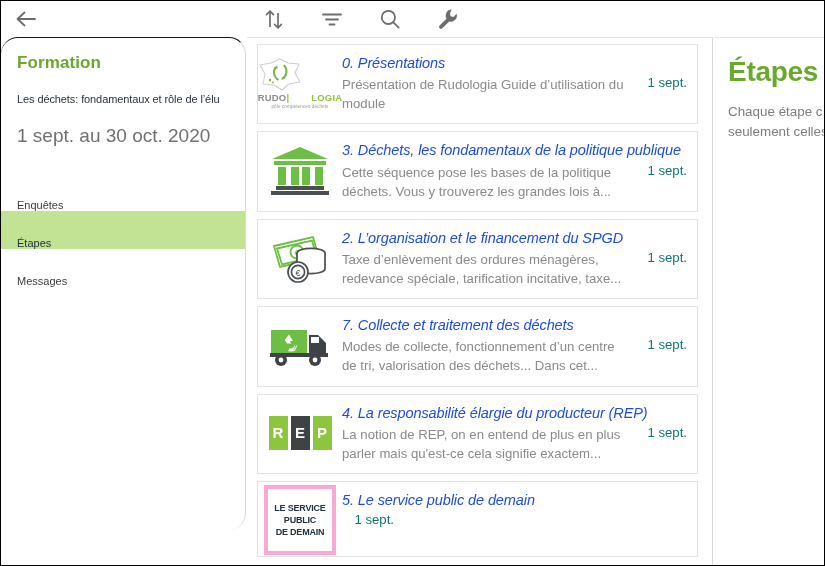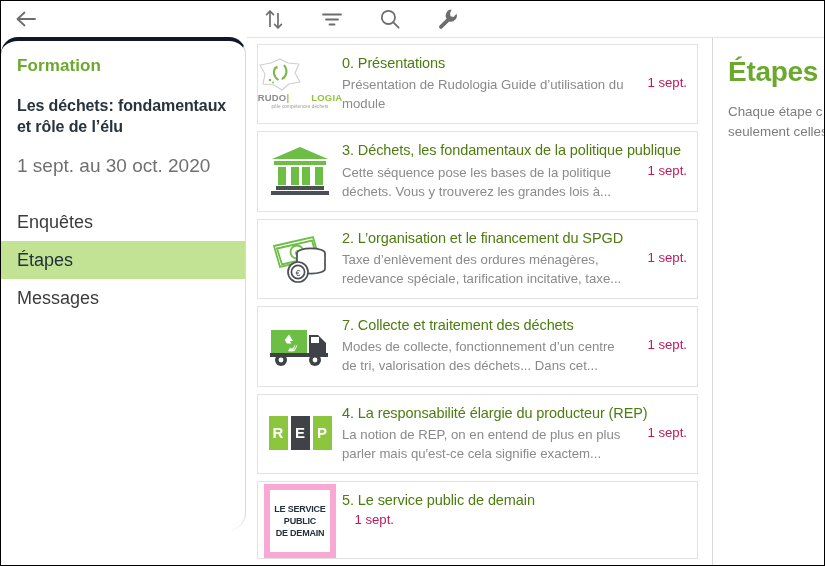--- a/index.html
+++ b/index.html
@@ -54,52 +54,52 @@
     cursor: pointer;
   }
 
   
   .sidebar {
     position: absolute;
     left: 0; top: 36px;
     width: 245px;
     height: 493px;
     background: #ffffff;
-    border-top: 4px solid #0f172a;
+    border-top: 1px solid #0f172a;
     border-right: 1px solid #d9d9d9;
     box-sizing: border-box;
     border-radius: 17px;
   }
   .sb-kicker {
     margin: 15px 0 0 16px;
     font-size: 17px;
     font-weight: bold;
     color: #6aa82e;
     letter-spacing: .1px;
   }
   .sb-title {
     margin: 19px 16px 12px 16px;
-    font-size: 16px;
-    font-weight: bold;
+    font-size: 11px;
+    font-weight: normal;
     color: #28333c;
     line-height: 1.32;
     letter-spacing: -.1px;
   }
   .sb-dates {
     margin: 18px 0 0 16px;
     font-size: 19px;
     color: #707070;
   }
   .sb-nav { margin-top: 26px; }
   .sb-item {
     height: 38px;
     display: flex;
-    align-items: center;
+    align-items: flex-end;
     padding-left: 16px;
-    font-size: 18px;
+    font-size: 11px;
     color: #3c3c3c;
     cursor: pointer;
   }
   .sb-item.active {
     background: #c3e394;
     color: #23313c;
   }
 
   
   .list-pane {
@@ -135,43 +135,44 @@
     padding-top: 2px;
     box-sizing: border-box;
   }
   .card-body {
     flex: 1 1 auto;
     padding: 9px 0 10px 0;
     min-width: 0;
   }
   .card-title {
     font-size: 14.5px;
-    color: #4d7c0f;
+    color: #1d4ed8;
     line-height: 1.25;
     margin-bottom: 3px;
     letter-spacing: -.1px;
+    font-style: italic;
   }
   .card-row {
     display: flex;
     align-items: flex-start;
   }
   .card-desc {
     flex: 1 1 auto;
     font-size: 13.2px;
     color: #8a8a8a;
     line-height: 1.45;
     padding-right: 8px;
     min-width: 0;
   }
   .card-date {
     flex: 0 0 auto;
     width: 52px;
     text-align: right;
     font-size: 13.2px;
-    color: #be185d;
+    color: #0f766e;
     padding-right: 10px;
     white-space: nowrap;
   }
 
   
   .right-pane {
     position: absolute;
     left: 713px; top: 36px;
     width: 111px;
     height: 529px;
@@ -207,21 +208,21 @@
     color: #ffffff;
     font-size: 15px;
     font-weight: bold;
     font-family: "Liberation Sans", sans-serif;
   }
   .rep-green { background: #8cc63f; }
   .rep-dark  { background: #3f4246; }
 
   .spd-box {
     width: 72px;
-    border: 6px solid #f9a8d4;
+    border: 4px solid #f9a8d4;
     background: #ffffff;
     padding: 13px 2px;
     text-align: center;
     box-sizing: border-box;
   }
   .spd-line {
     font-size: 9px;
     font-weight: bold;
     color: #23313c;
     line-height: 1.34;

